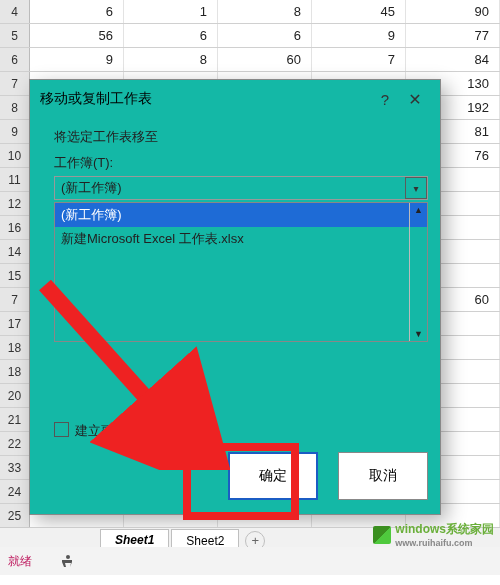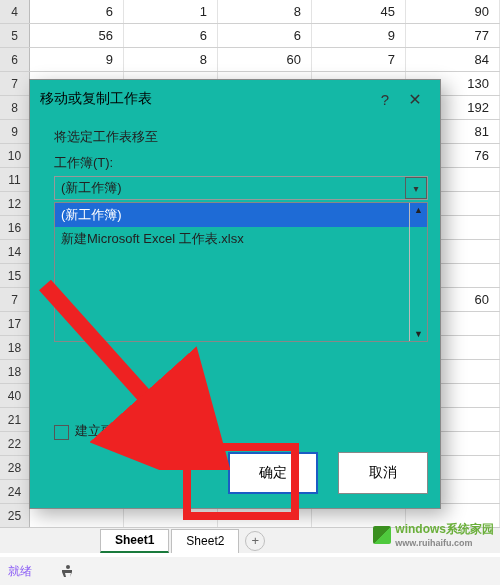--- a/index.html
+++ b/index.html
@@ -7,48 +7,48 @@
 
     
     .grid { position: absolute; left: 0; top: 0; width: 500px; display: flex; flex-direction: column; }
     .row { display: flex; height: 24px; border-bottom: 1px solid #d0d0d0; }
     .rowhdr { width: 30px; background: #e6e6e6; color: #333; font-size: 12px; display: flex; align-items: center; justify-content: center; border-right: 1px solid #bbb; }
     .cell { flex: 1; font-size: 13px; color: #222; display: flex; align-items: center; justify-content: flex-end; padding-right: 10px; border-right: 1px solid #e3e3e3; }
 
     
     .tabs { position: absolute; left: 0; bottom: 32px; width: 500px; height: 26px; display: flex; align-items: center; background: #f1f1f1; border-top: 1px solid #ccc; padding-left: 100px; }
     .tab { padding: 0 14px; height: 24px; font-size: 12px; display: flex; align-items: center; background: #fff; border: 1px solid #bfbfbf; border-bottom: none; margin-right: 2px; }
-    .tab.active { border-bottom: 2px solid #1a7a3c; font-weight: bold; }
+    .tab.active { border-bottom: 2px solid #1a7a3c; font-weight: bold; font-style: italic; }
     .tab-add { width: 20px; height: 20px; border: 1px solid #bfbfbf; border-radius: 50%; margin-left: 4px; display: flex; align-items: center; justify-content: center; font-size: 13px; color: #666; }
 
     
-    .status { position: absolute; bottom: 0; left: 0; width: 500px; height: 28px; background: #f3f3f3; display: flex; align-items: center; padding-left: 8px; font-size: 12px; color: #8b5cf6; gap: 20px; }
+    .status { position: absolute; bottom: 10px; left: 0; width: 500px; height: 28px; background: #f3f3f3; display: flex; align-items: center; padding-left: 8px; font-size: 12px; color: #be185d; gap: 20px; }
     .status-ico { width: 20px; height: 20px; margin-left: 6px; display: flex; align-items: center; justify-content: center; }
 
     
     .dialog { position: absolute; left: 29px; top: 79px; width: 412px; background: #14b8a6; border: 1px solid #888; box-shadow: 6px 6px 18px rgba(0,0,0,.3); }
     .dlg-title { height: 38px; display: flex; align-items: center; padding: 0 10px; font-size: 14px; }
     .dlg-title .sp { flex: 1; }
     .dlg-help { width: 30px; text-align: center; font-size: 15px; color: #333; }
     .dlg-close { width: 30px; text-align: center; font-size: 16px; color: #333; }
     .dlg-body { padding: 6px 12px 12px 24px; font-size: 13px; color: #222; }
     .lbl { margin-top: 4px; }
     .sublbl { margin-top: 8px; }
     .combo { margin-top: 4px; width: 100%; height: 24px; border: 1px solid #999; display: flex; align-items: center; }
     .combo span { flex: 1; padding-left: 6px; font-size: 13px; }
     .combo .arrow { width: 22px; height: 22px; border: 1px solid #5b5b5b; display: flex; align-items: center; justify-content: center; font-size: 10px; color: #333; }
     .list { margin-top: 2px; width: 100%; height: 140px; border: 1px solid #888; position: relative; }
     .list .item { padding: 3px 6px; font-size: 13px; }
     .list .item.sel { background: #1e6bd6; color: #fff; }
     .list .scroll { position: absolute; right: 0; top: 0; bottom: 0; width: 18px; border-left: 1px solid #bbb; display: flex; flex-direction: column; align-items: center; }
     .list .scroll .sarrow { height: 14px; font-size: 9px; display: flex; align-items: center; justify-content: center; width: 100%; }
-    .check { margin-top: 80px; display: flex; align-items: flex-end; font-size: 13px; }
+    .check { margin-top: 80px; display: flex; align-items: flex-start; font-size: 13px; }
     .check .box { width: 15px; height: 15px; border: 1px solid #555; margin-right: 6px; }
     .dlg-foot { display: flex; justify-content: flex-end; padding: 0 12px 14px 12px; gap: 20px; }
-    .btn { width: 90px; height: 42px; border: 1px solid #888; background: #fff; font-size: 14px; display: flex; align-items: center; justify-content: center; }
+    .btn { width: 90px; height: 48px; border: 1px solid #888; background: #fff; font-size: 14px; display: flex; align-items: center; justify-content: center; }
     .btn.primary { border: 2px solid #1b5cc4; }
 
     
     .redbox { position: absolute; border: 8px solid #e22; }
     .redbox.big { left: 183px; top: 443px; width: 116px; height: 77px; }
 
     
     .wm { position: absolute; right: 6px; bottom: 37px; display: flex; align-items: center; font-size: 12px; color: #6aaf3a; font-weight: bold; }
     .wm .logo { width: 18px; height: 18px; margin-right: 4px; background: linear-gradient(135deg, #3a8f1f 0 50%, #4fc93d 50% 100%); border-radius: 2px; }
 
@@ -181,21 +181,21 @@
     </div>
     <div class="row">
       <div class="rowhdr">18</div>
       <div class="cell"></div>
       <div class="cell"></div>
       <div class="cell"></div>
       <div class="cell"></div>
       <div class="cell"></div>
     </div>
     <div class="row">
-      <div class="rowhdr">40</div>
+      <div class="rowhdr">20</div>
       <div class="cell"></div>
       <div class="cell"></div>
       <div class="cell"></div>
       <div class="cell"></div>
       <div class="cell"></div>
     </div>
     <div class="row">
       <div class="rowhdr">21</div>
       <div class="cell"></div>
       <div class="cell"></div>
@@ -205,21 +205,21 @@
     </div>
     <div class="row">
       <div class="rowhdr">22</div>
       <div class="cell"></div>
       <div class="cell"></div>
       <div class="cell"></div>
       <div class="cell"></div>
       <div class="cell"></div>
     </div>
     <div class="row">
-      <div class="rowhdr">28</div>
+      <div class="rowhdr">33</div>
       <div class="cell"></div>
       <div class="cell"></div>
       <div class="cell"></div>
       <div class="cell"></div>
       <div class="cell"></div>
     </div>
     <div class="row">
       <div class="rowhdr">24</div>
       <div class="cell"></div>
       <div class="cell"></div>

